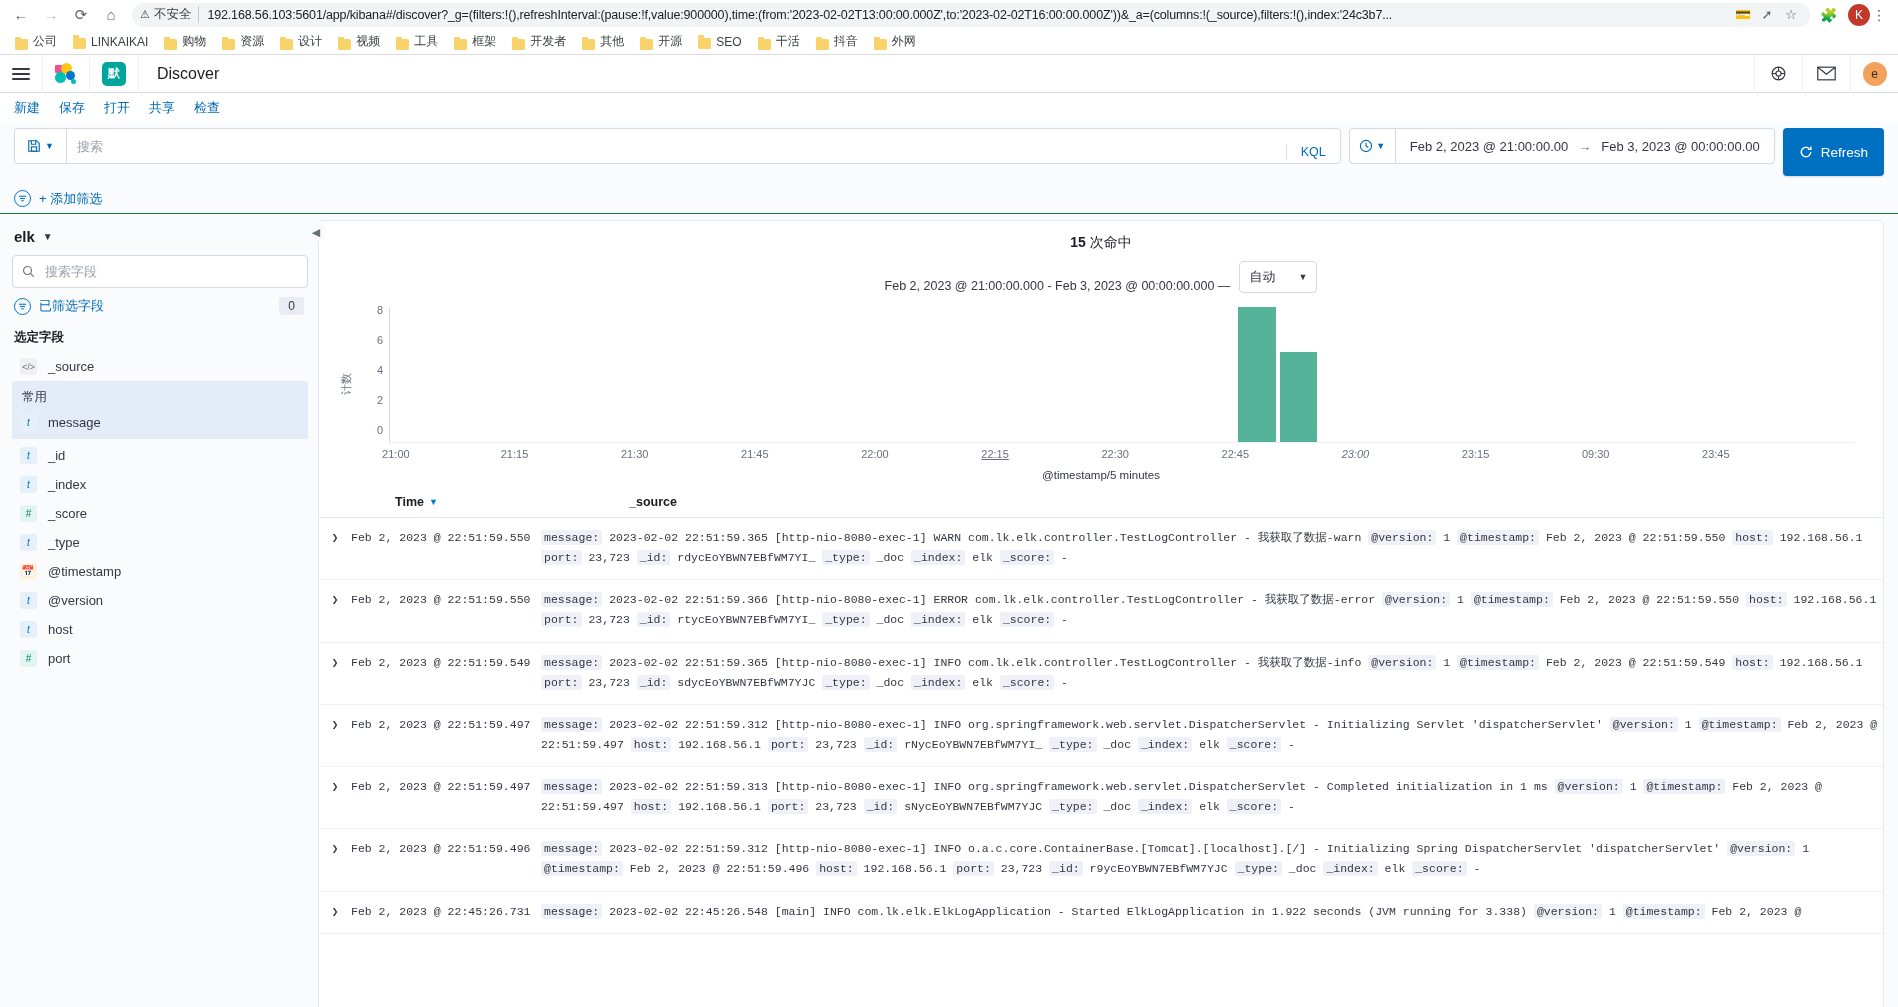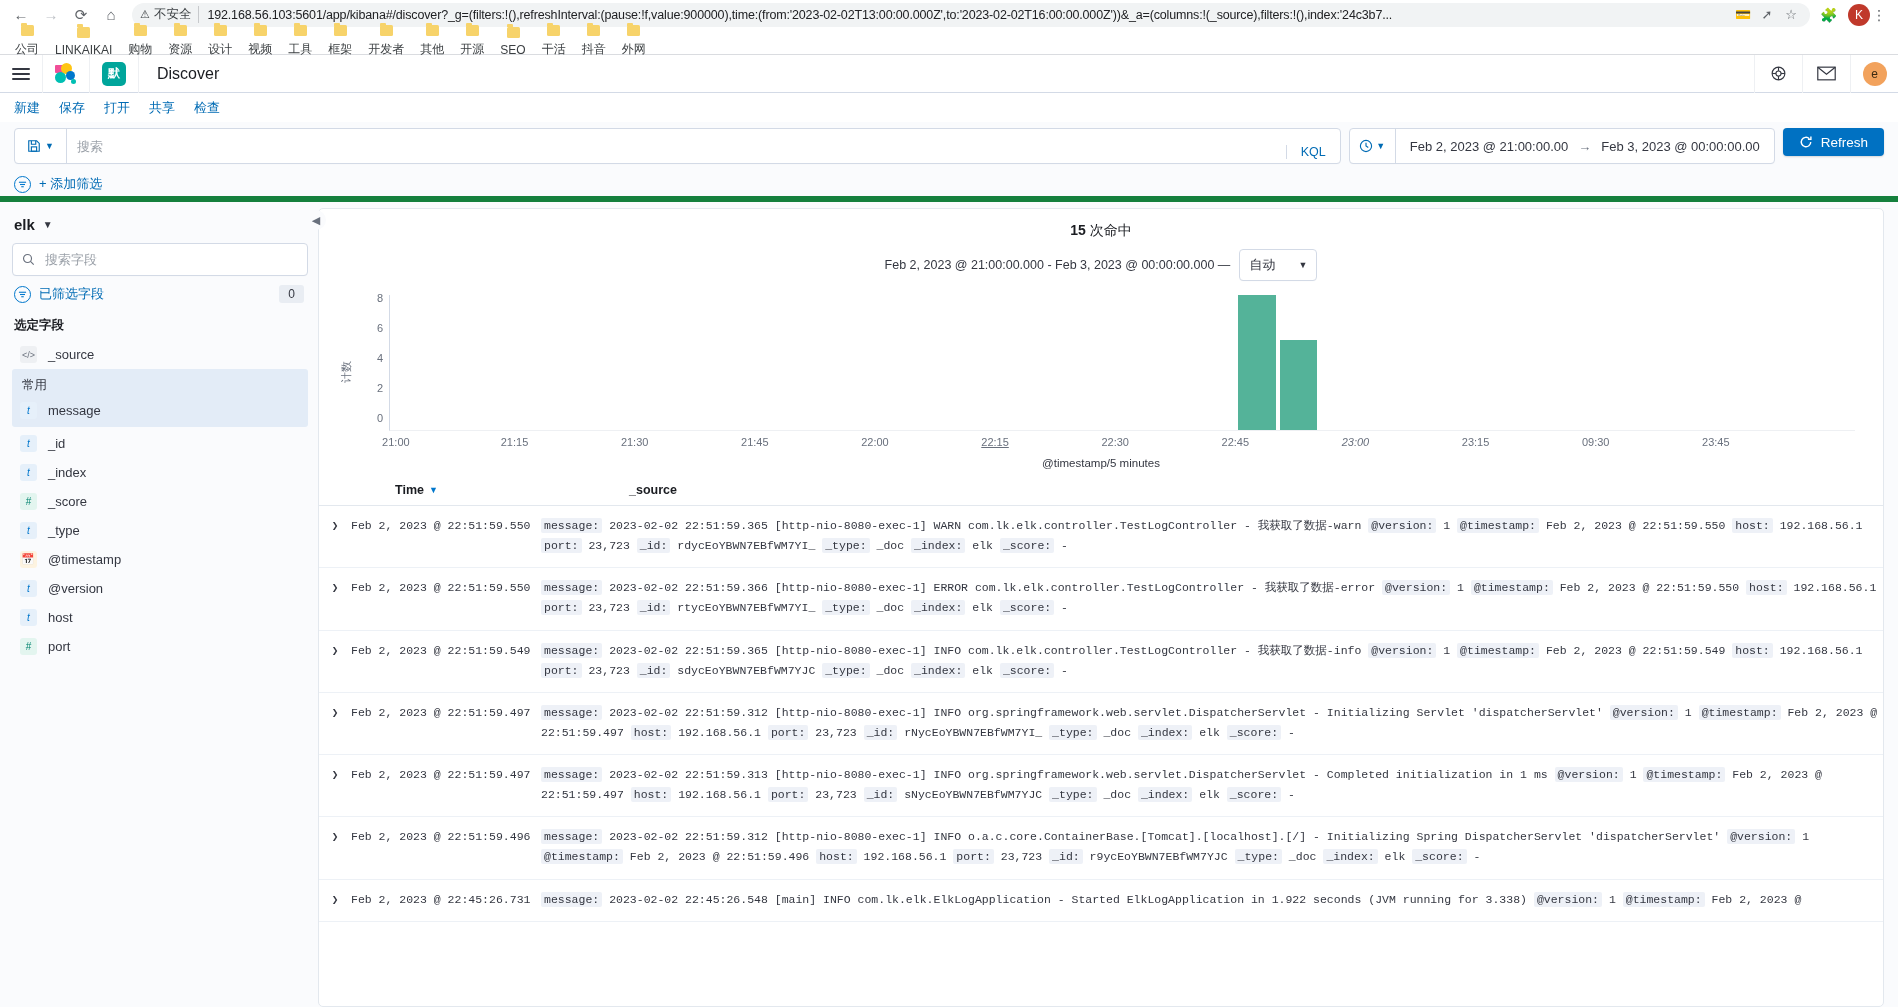--- a/index.html
+++ b/index.html
@@ -53,22 +53,22 @@
     display:flex; align-items:center; justify-content:center; font-size:12px;
     margin-left:6px; flex:0 0 auto; cursor:pointer;
   }
   .side-bar-btn { width:18px; color:#5f6368; font-size:14px; text-align:center; cursor:pointer;}
 
   .bm-row {
     height:26px; display:flex; align-items:center; gap:2px; padding:0 8px;
     background:#ffffff; border-bottom:1px solid #dadce0;
   }
   .bm {
-    display:flex; align-items:center; gap:5px; padding:2px 7px; border-radius:4px;
-    font-size:12px; color:#3c4043; white-space:nowrap; cursor:pointer;flex-direction:column;
+    display:flex; align-items:flex-end; gap:5px; padding:2px 7px; border-radius:4px;
+    font-size:12px; color:#3c4043; white-space:nowrap; cursor:pointer;
   }
   .folder-ico {
     width:13px; height:11px; background:#f7d36a; border-radius:1.5px 1.5px 1.5px 1.5px;
     position:relative; flex:0 0 auto;
   }
   .folder-ico:after{
     content:""; position:absolute; left:0; top:-2.5px; width:6px; height:3px;
     background:#f7d36a; border-radius:1px 1px 0 0;
   }
 
@@ -145,30 +145,30 @@
   .dp-quick {
     width:46px; height:100%; display:flex; align-items:center; justify-content:center; gap:3px;
     border-right:1px solid #d3dae6; color:#006bb4; cursor:pointer;
   }
   .dp-range {
     display:flex; align-items:center; gap:10px; padding:0 14px; font-size:13px; color:#343741;
     white-space:nowrap; cursor:pointer;
   }
   .dp-arrow { color:#69707d; }
   .refresh-btn {
-    height:28px; background:#0071c2; color:#fff; border:none; border-radius:4px;
+    height:48px; background:#0071c2; color:#fff; border:none; border-radius:4px;
     padding:0 16px; display:flex; align-items:center; gap:8px; font-size:13.5px;
     cursor:pointer; font-family:"Liberation Sans", sans-serif;
     box-shadow:0 1px 2px rgba(0,0,0,0.15);
   }
 
   
   .filter-bar {
     height:30px; display:flex; align-items:center; gap:8px; padding:0 14px;
-    background:#fafbfd; border-bottom:6px solid #15803d;
+    background:#fafbfd; border-bottom:1px solid #15803d;
   }
   .filter-icon-circ {
     width:17px; height:17px; border:1.4px solid #0077cc; border-radius:50%;
     display:flex; align-items:center; justify-content:center; cursor:pointer;
   }
   .add-filter { color:#006bb4; font-size:13px; cursor:pointer; }
 
   
   .main { display:flex; height:calc(1007px - 29px - 26px - 38px - 29px - 50px - 30px); background:#fafbfd;}
   .sidebar {
@@ -228,21 +228,21 @@
     display:flex; align-items:center; justify-content:center; font-size:11px;
     cursor:pointer; z-index:5;
   }
   .panel {
     background:#fff; border:1px solid #e3e8ee; border-radius:5px; height:100%;
     overflow:hidden; display:flex; flex-direction:column;
   }
   .hits-title { text-align:center; padding:13px 0 0 0; font-size:14px; color:#1a1c21; }
   .hits-title b { font-weight:bold; }
   .hist-sub {
-    display:flex; align-items:center; justify-content:center; gap:9px;
+    display:flex; align-items:flex-end; justify-content:center; gap:9px;
     padding:9px 0 4px 0; font-size:12.5px; color:#343741;
   }
   .interval-select {
     height:32px; min-width:78px; border:1px solid #d3dae6; border-radius:4px;
     background:#fff; display:flex; align-items:center; justify-content:space-between;
     padding:0 9px; gap:10px; font-size:13px; color:#343741; cursor:pointer;
     box-shadow:0 1px 1px -1px rgba(152,162,179,0.2);
   }
 
   .chart-wrap { position:relative; height:162px; margin:6px 18px 0 18px; }

